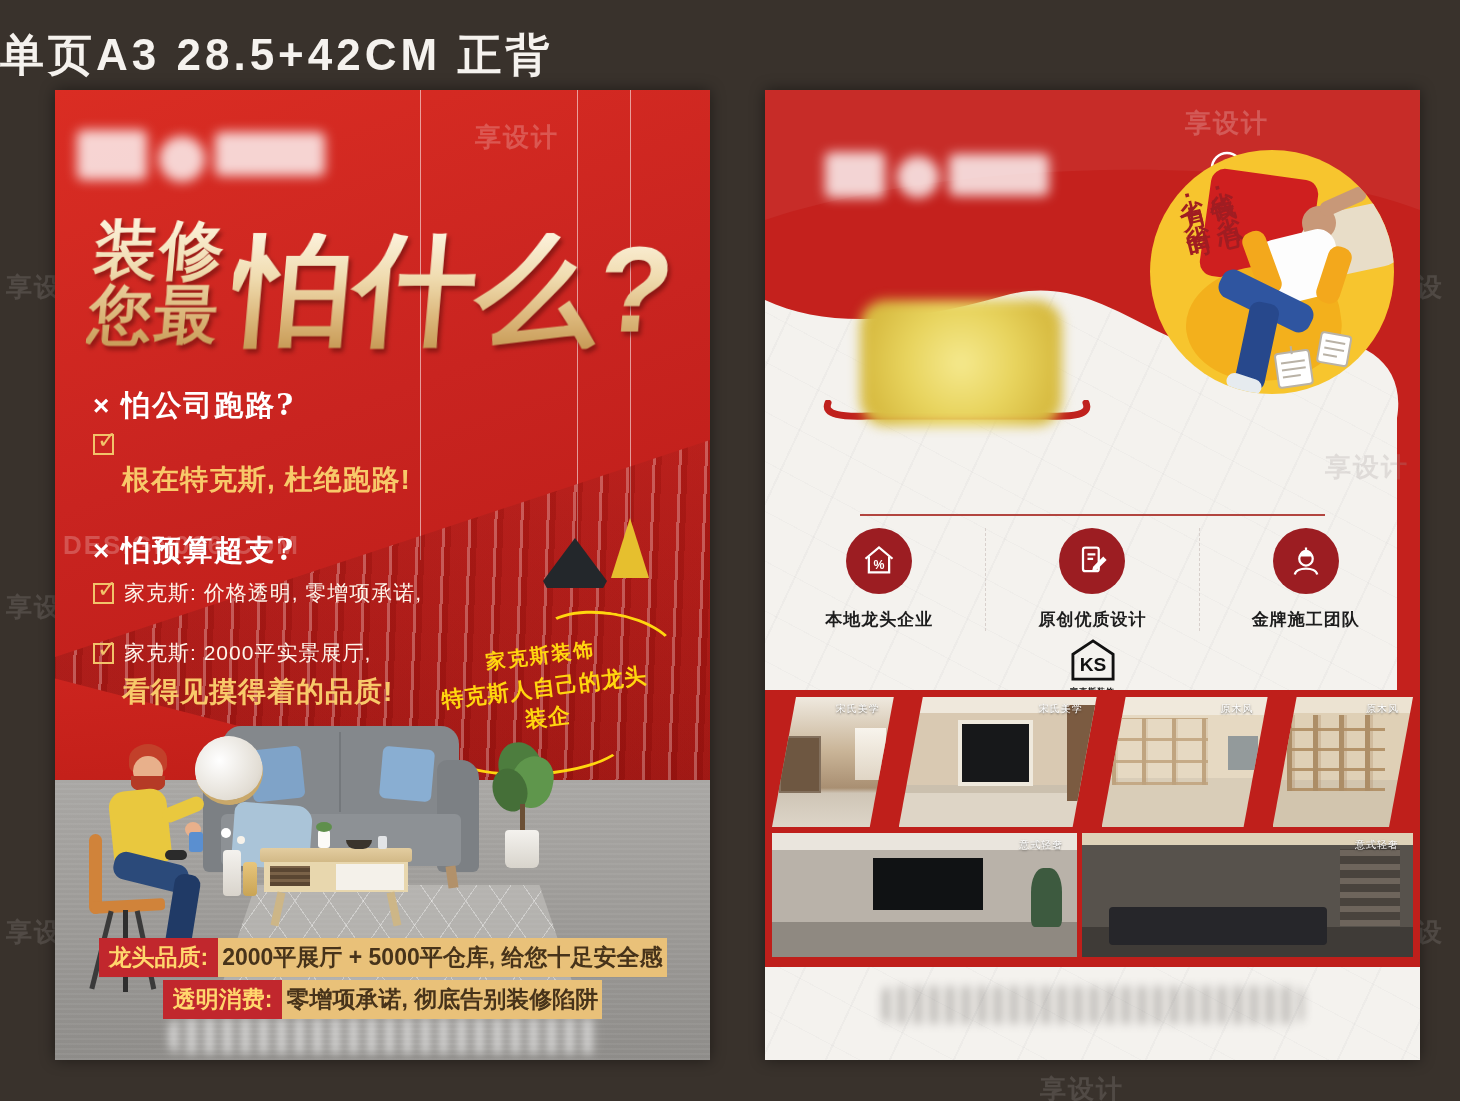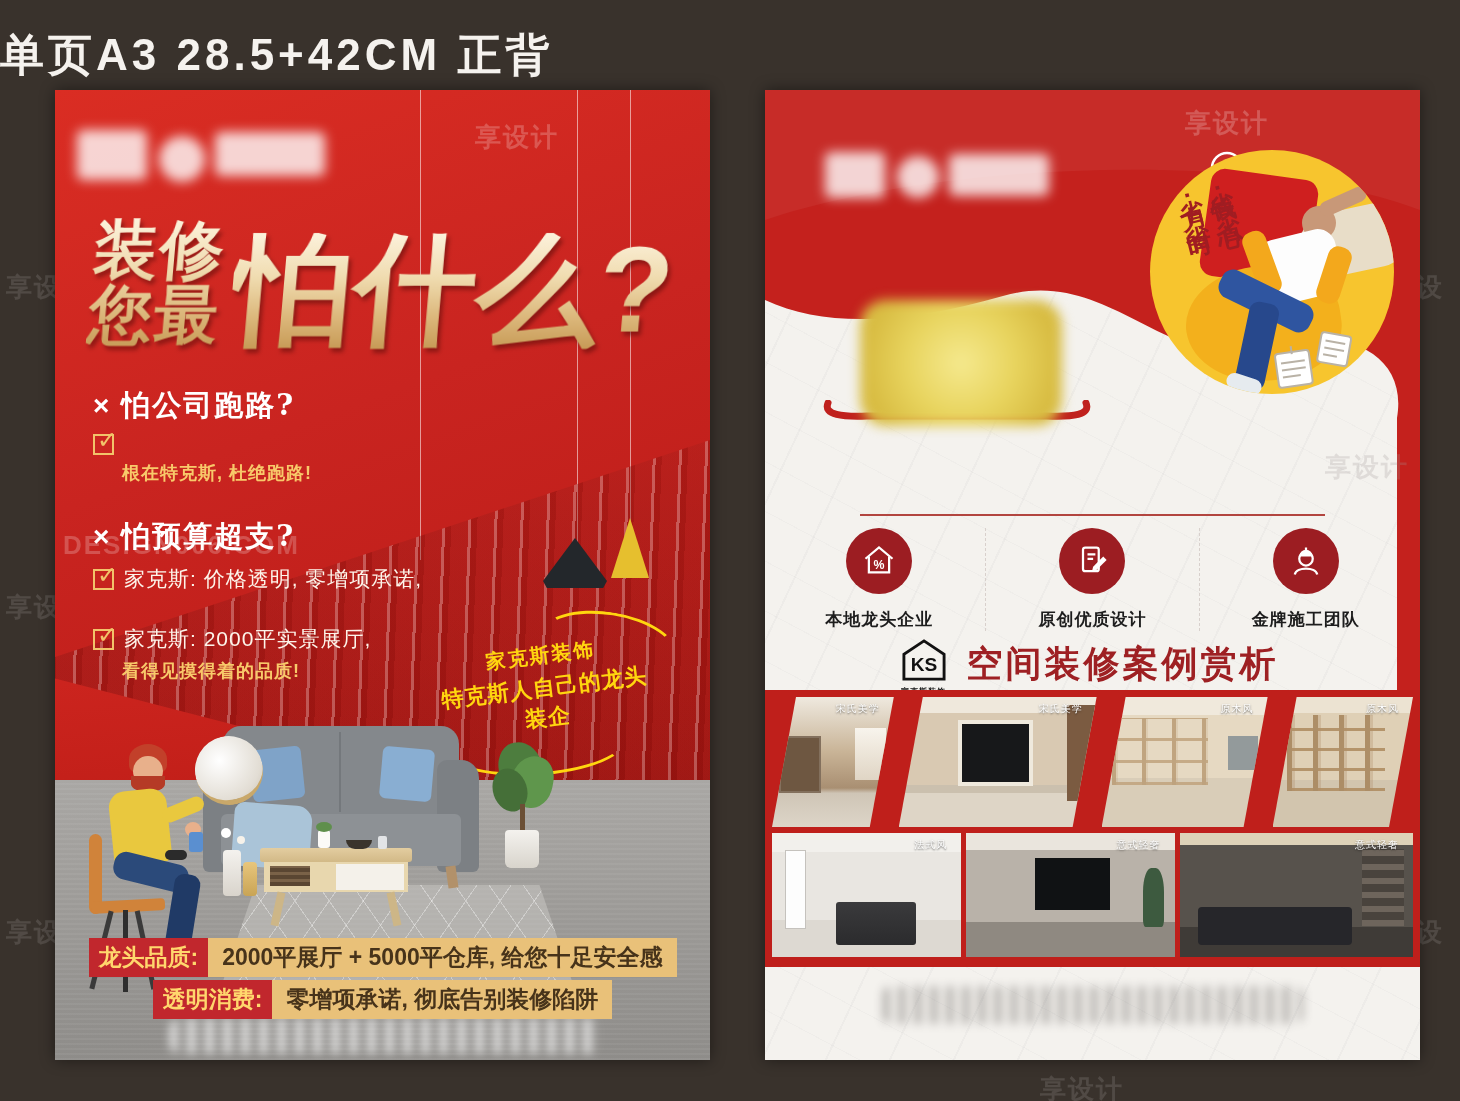--- a/index.html
+++ b/index.html
@@ -46,40 +46,40 @@
   }
   .t-col span{display:block;font-size:64px;letter-spacing:2px}
   .t-big{font-size:122px;letter-spacing:0;margin-left:10px;line-height:.95}
   .fears{left:38px;top:296px;width:360px}
   .fear{margin-bottom:32px}
   .fear .q{font-family:"DejaVu Serif","Liberation Serif",serif;font-weight:900;color:#ffffff;font-size:29px;letter-spacing:2px;margin-bottom:8px}
   .fear .q .x{font-family:"Liberation Sans",sans-serif;font-weight:900;margin-right:10px;font-size:28px}
   .fear .a{color:#fdf4ea;font-size:21px;letter-spacing:1px;display:flex;align-items:center}
   .chk{display:inline-block;width:17px;height:17px;border:2px solid #f2c36a;margin-right:10px;position:relative;flex:0 0 auto}
   .chk b{position:absolute;left:2px;top:-10px;color:#f2c36a;font-size:24px;font-weight:900}
-  .fear .a2{color:#f8c96a;font-size:18px;font-weight:900;letter-spacing:1px;margin:6px 0 0 29px}
+  .fear .a2{color:#f8c96a;font-size:28px;font-weight:900;letter-spacing:1px;margin:6px 0 0 29px}
   .badge{left:382px;top:552px;width:215px;height:95px;transform:rotate(-7deg);color:#ffd60f;text-align:center}
   .badge .l1{display:block;font-size:20px;font-weight:700;letter-spacing:2px}
   .badge .l2{display:block;font-size:22px;font-weight:900;letter-spacing:1px;margin-top:4px}
   .arc{position:absolute;border:3px solid transparent;border-radius:50%}
   .arc.topA{left:105px;top:-22px;width:135px;height:64px;border-top-color:#ffd60f;transform:rotate(16deg)}
   .arc.botA{left:-5px;top:62px;width:185px;height:64px;border-bottom-color:#ffd60f;transform:rotate(4deg)}
   .lamp{clip-path:polygon(50% 0,100% 86%,94% 100%,6% 100%,0 86%)}
   .scene-carpet{left:0;top:690px;width:100%;height:280px;
     background:repeating-linear-gradient(0deg,rgba(255,255,255,.05) 0 2px,transparent 2px 5px),linear-gradient(#a9a7a4,#8e8c89)}
   .rug{left:165px;top:795px;width:355px;height:105px;background:rgba(200,198,194,.55);
     clip-path:polygon(10% 0,90% 0,100% 100%,0 100%);
     }
   .rug i{position:absolute;inset:0;background:
     repeating-linear-gradient(55deg,rgba(255,255,255,.35) 0 1px,transparent 1px 28px),
     repeating-linear-gradient(-55deg,rgba(255,255,255,.35) 0 1px,transparent 1px 28px)}
   .sofa-part{position:absolute;background:#85898d}
   .banner-row{position:absolute;width:100%;text-align:center;white-space:nowrap}
   .banner-row .lab{background:#c1272d;color:#ffd76d;font-weight:900;font-size:23px;padding:4px 10px;display:inline-block}
-  .banner-row .txt{background:#e9c179;color:#47331a;font-weight:700;font-size:23px;padding:4px 14px;display:inline-block}
+  .banner-row .txt{background:#e9c179;color:#47331a;font-weight:700;font-size:23px;padding:4px 4px;display:inline-block}
   .blur-phone{left:115px;top:928px;width:430px;height:36px;border-radius:10px;
     background:repeating-linear-gradient(90deg,rgba(255,255,255,.95) 0 7px,rgba(255,255,255,.05) 7px 18px);
     filter:blur(5px);opacity:.85}
   
   .photo-band{left:0;top:600px;width:100%;height:277px;background:#bf1f1b}
   .circle-badge{left:385px;top:60px;width:244px;height:244px;border-radius:50%;background:#f7c52e;overflow:hidden}
   .vtext{position:absolute;left:22px;top:26px;writing-mode:vertical-rl;transform:rotate(-14deg);
     color:#a01d22;font-weight:900;font-size:25px;letter-spacing:6px;line-height:1.25}
   .vtext span{display:block}
   .blur-assoc{left:95px;top:210px;width:202px;height:126px;border-radius:26px;
@@ -378,44 +378,40 @@
   </div>
 
   <div class="abs cases-head">
     <div class="ks-logo">
       <svg width="46" height="44" viewBox="0 0 48 46">
         <path d="M24 3 L45 17 V43 H3 V17 Z" fill="none" stroke="#111" stroke-width="3"></path>
         <text x="24" y="34" text-anchor="middle" font-size="20" font-weight="900" fill="#111" font-family="Liberation Sans,sans-serif">KS</text>
       </svg>
       <div class="ks-sub">家克斯装饰</div>
     </div>
-    <h3 class="cases-title">空间装修案例赏析</h3>
   </div>
 
   <div class="abs photo-band"></div>
 
   <div class="prow" style="top:607px;height:130px">
     <div class="photo slant int-a" style="flex:0 0 19%">
         <span class="lbl">宋氏美学</span>
       </div>
     <div class="photo slant int-b" style="flex:1 1 31%">
         <span class="lbl">宋氏美学</span>
       </div>
     <div class="photo slant int-c" style="flex:1 1 26%">
         <span class="lbl">原木风</span>
       </div>
     <div class="photo slant int-d" style="flex:1 1 22%">
         <span class="lbl">原木风</span>
       </div>
   </div>
 
   <div class="prow" style="top:743px;height:124px">
-    <div class="photo int-e" style="flex:1 1 30%">
-        <span class="lbl">法式风</span>
-      </div>
     <div class="photo int-f" style="flex:1 1 33%">
         <span class="lbl">意式轻奢</span>
       </div>
     <div class="photo int-g" style="flex:1 1 37%">
         <span class="lbl">意式轻奢</span>
       </div>
   </div>
 
   <div class="abs blur-phone2"></div>
 </section>

